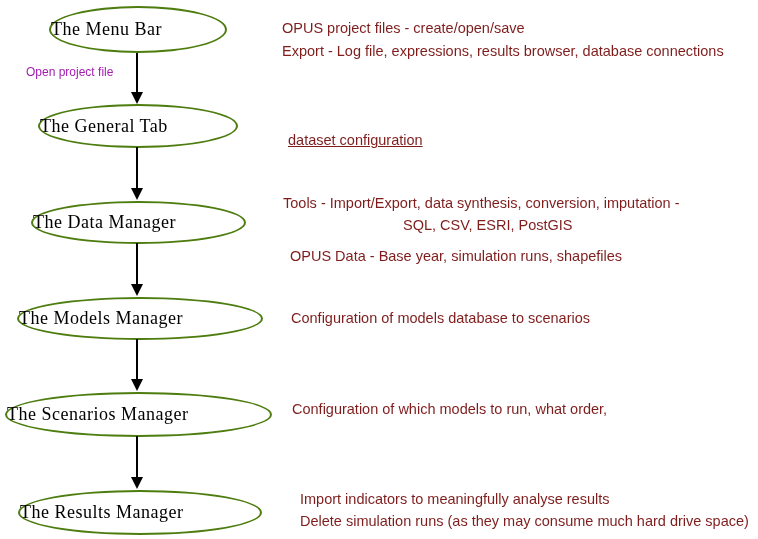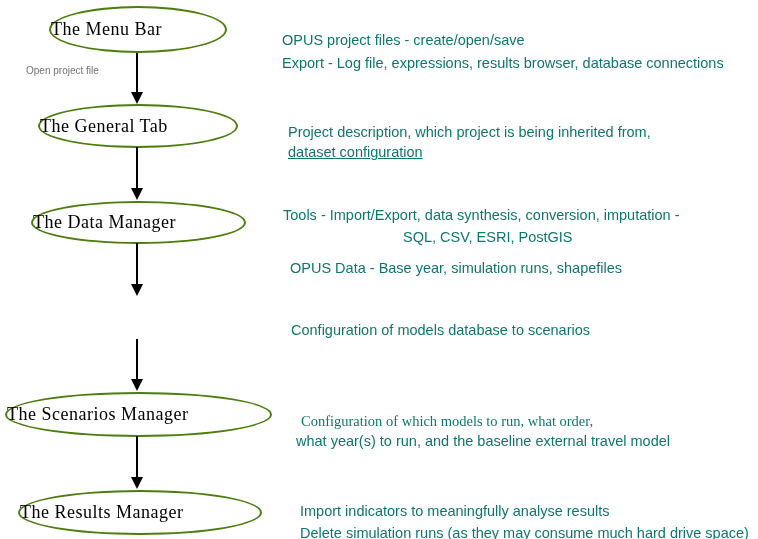--- a/index.html
+++ b/index.html
@@ -49,50 +49,52 @@
     left: 0;
     bottom: 0;
     width: 0;
     height: 0;
     border-left: 6px solid transparent;
     border-right: 6px solid transparent;
     border-top: 12px solid #000000;
   }
   .edge-label {
     position: absolute;
-    font-size: 10px;
-    color: #737373;
+    font-size: 12px;
+    color: #a21caf;
     white-space: nowrap;
   }
   .ann {
     position: absolute;
     font-size: 14.5px;
-    color: #0f766e;
+    color: #7f1d1d;
     white-space: nowrap;
     line-height: 18px;
-    margin-top: 12px;
   }
 </style>
 </head>
 <body>
 
 <div class="canvas">
 
   <div class="node" style="left:49px; top:6px; width:178px; height:47px;">
     <span class="node-label">The Menu Bar</span>
   </div>
 
   <div class="node" style="left:38px; top:104px; width:200px; height:44px;">
     <span class="node-label">The General Tab</span>
   </div>
 
   <div class="node" style="left:31px; top:201px; width:215px; height:43px;">
     <span class="node-label">The Data Manager</span>
   </div>
 
+  <div class="node" style="left:17px; top:297px; width:246px; height:43px;">
+    <span class="node-label">The Models Manager</span>
+  </div>
 
   <div class="node" style="left:5px; top:392px; width:267px; height:45px;">
     <span class="node-label">The Scenarios Manager</span>
   </div>
 
   <div class="node" style="left:18px; top:490px; width:244px; height:45px;">
     <span class="node-label">The Results Manager</span>
   </div>
 
   <div class="arrow" style="left:131px; top:53px; height:51px;">
@@ -118,28 +120,26 @@
   <div class="arrow" style="left:131px; top:436px; height:53px;">
     <div class="shaft"></div>
     <div class="head"></div>
   </div>
 
   <div class="edge-label" style="left:26px; top:65px;">Open project file</div>
 
   <div class="ann" style="left:282px; top:19px;">OPUS project files - create/open/save</div>
   <div class="ann" style="left:282px; top:42px;">Export - Log file, expressions, results browser, database connections</div>
 
-  <div class="ann" style="left:288px; top:111px;">Project description, which project is being inherited from,</div>
   <div class="ann" style="left:288px; top:131px;text-decoration:underline;">dataset configuration</div>
 
   <div class="ann" style="left:403px; top:216px;">SQL, CSV, ESRI, PostGIS</div>
   <div class="ann" style="left:283px; top:194px;">Tools - Import/Export, data synthesis, conversion, imputation -</div>
   <div class="ann" style="left:290px; top:247px;">OPUS Data - Base year, simulation runs, shapefiles</div>
 
   <div class="ann" style="left:291px; top:309px;">Configuration of models database to scenarios</div>
 
-  <div class="ann" style="left:301px; top:400px;font-family:Liberation Serif, serif;">Configuration of which models to run, what order,</div>
-  <div class="ann" style="left:296px; top:420px;">what year(s) to run, and the baseline external travel model</div>
+  <div class="ann" style="left:292px; top:400px;">Configuration of which models to run, what order,</div>
 
   <div class="ann" style="left:300px; top:490px;">Import indicators to meaningfully analyse results</div>
   <div class="ann" style="left:300px; top:512px;">Delete simulation runs (as they may consume much hard drive space)</div>
 
 </div>
 
 </body></html>

